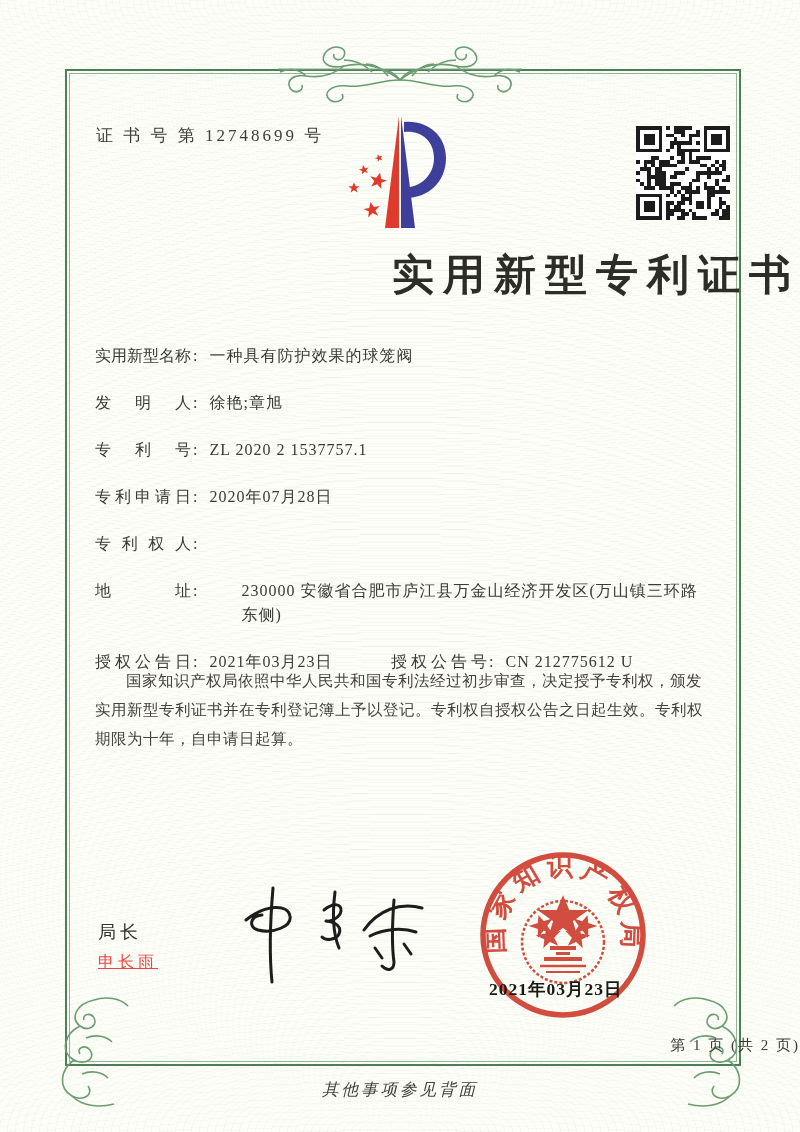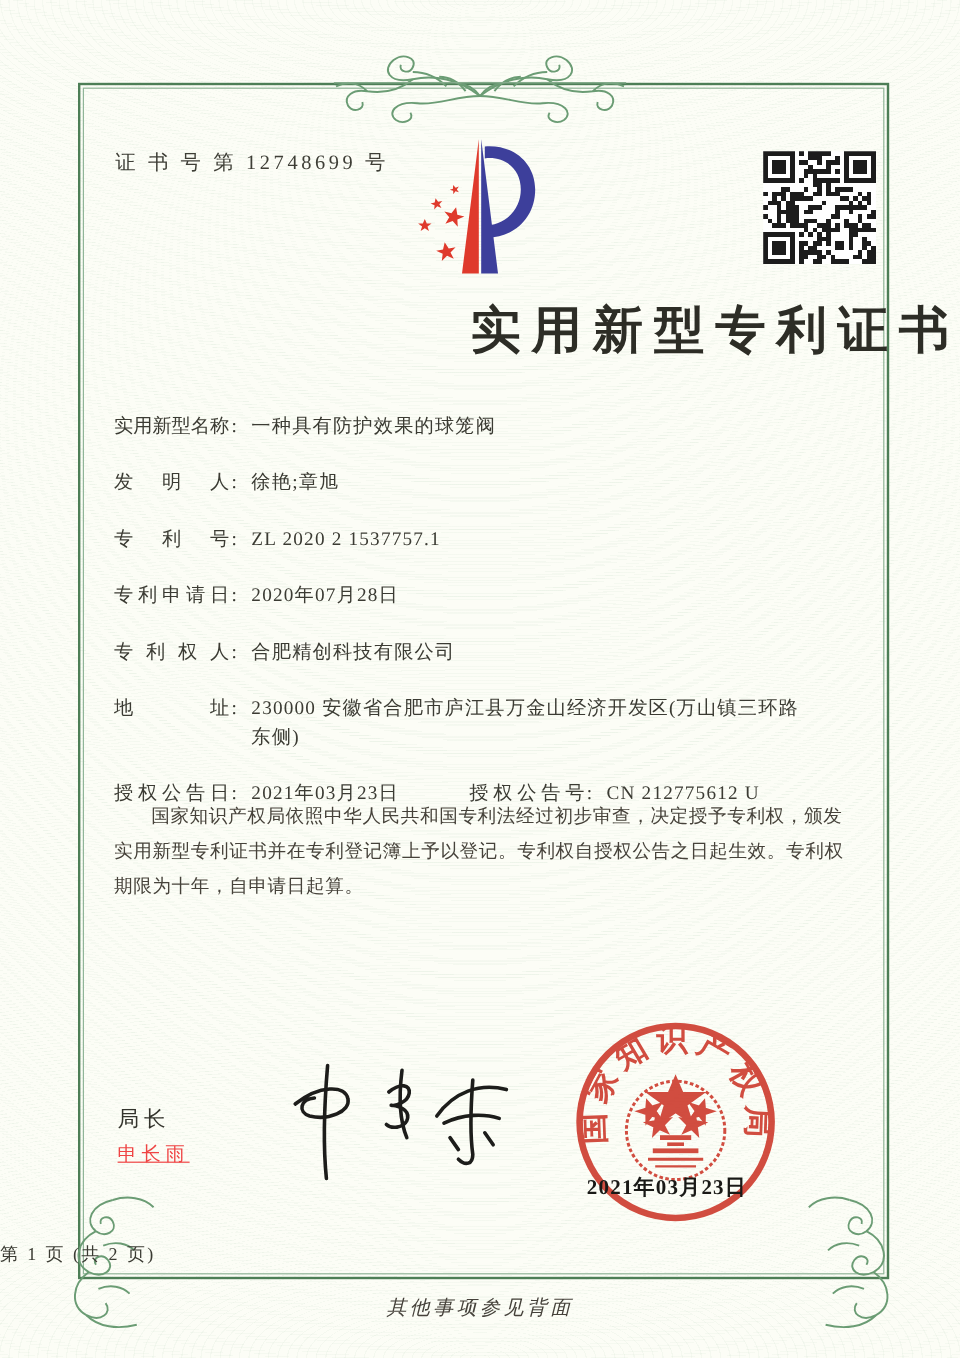--- a/index.html
+++ b/index.html
@@ -17,31 +17,31 @@
   .frame-inner{position:absolute;inset:2px;border:1px solid #90b598;}
   .cert-number{left:96px;top:124px;font-size:17px;letter-spacing:3px;color:#3e3e36;}
   .title{left:0;top:247px;width:800px;text-align:right;font-size:42px;font-weight:600;
          letter-spacing:9px;color:#2d2d26;}
   
   .fields{left:95px;top:344px;width:615px;font-size:16px;color:#3b3b33;}
   .row{display:flex;line-height:24px;margin-bottom:23px;}
   .flabel{display:inline-block;width:96px;text-align:justify;text-align-last:justify;flex:none;}
   .colon{flex:none;margin:0 12px 0 2px;}
   .fvalue{letter-spacing:1px;}
-  .addr-val{width:458px;}
+  .addr-val{width:458px;margin-left:32px;}
   .grant-left{display:flex;width:296px;flex:none;}
   .grant-right{display:flex;justify-content:flex-end;}
   
   .paras{left:95px;top:666px;width:614px;font-size:15.5px;line-height:29px;
          color:#46423a;letter-spacing:0.5px;}
   .paras p{margin:0;text-indent:2em;}
   .sign-title{left:98px;top:920px;font-size:18px;color:#33332c;letter-spacing:4px;}
   .sign-name{left:98px;top:952px;font-size:16px;color:#ef4444;letter-spacing:4px;text-decoration:underline;}
   .seal-date{left:489px;top:977px;font-size:17.5px;font-weight:600;color:#191916;letter-spacing:1px;}
-  .page-num{left:0;top:1036px;width:800px;text-align:left;font-size:15px;color:#3b3b33;letter-spacing:2px;}
+  .page-num{left:0;top:1036px;width:800px;text-align:right;font-size:15px;color:#3b3b33;letter-spacing:2px;}
   .back-note{left:0;top:1079px;width:800px;text-align:center;font-size:16.5px;font-style:italic;
              color:#45413a;letter-spacing:3px;}
   svg{display:block;}
 </style>
 </head>
 <body>
 
 <div class="abs frame">
   <div class="frame-inner"></div>
 </div>
@@ -327,21 +327,20 @@
     <span class="fvalue">ZL 2020 2 1537757.1</span>
   </div>
   <div class="row">
     <span class="flabel">专利申请日</span>
       <span class="colon">:</span>
     <span class="fvalue">2020年07月28日</span>
   </div>
   <div class="row">
     <span class="flabel">专利权人</span>
       <span class="colon">:</span>
-    <span class="fvalue">合肥精创科技有限公司</span>
   </div>
   <div class="row">
     <span class="flabel">地址</span>
       <span class="colon">:</span>
     <span class="fvalue addr-val">230000 安徽省合肥市庐江县万金山经济开发区(万山镇三环路东侧)</span>
   </div>
   <div class="row">
     <span class="grant-left">
       <span class="flabel">授权公告日</span>
         <span class="colon">:</span>

